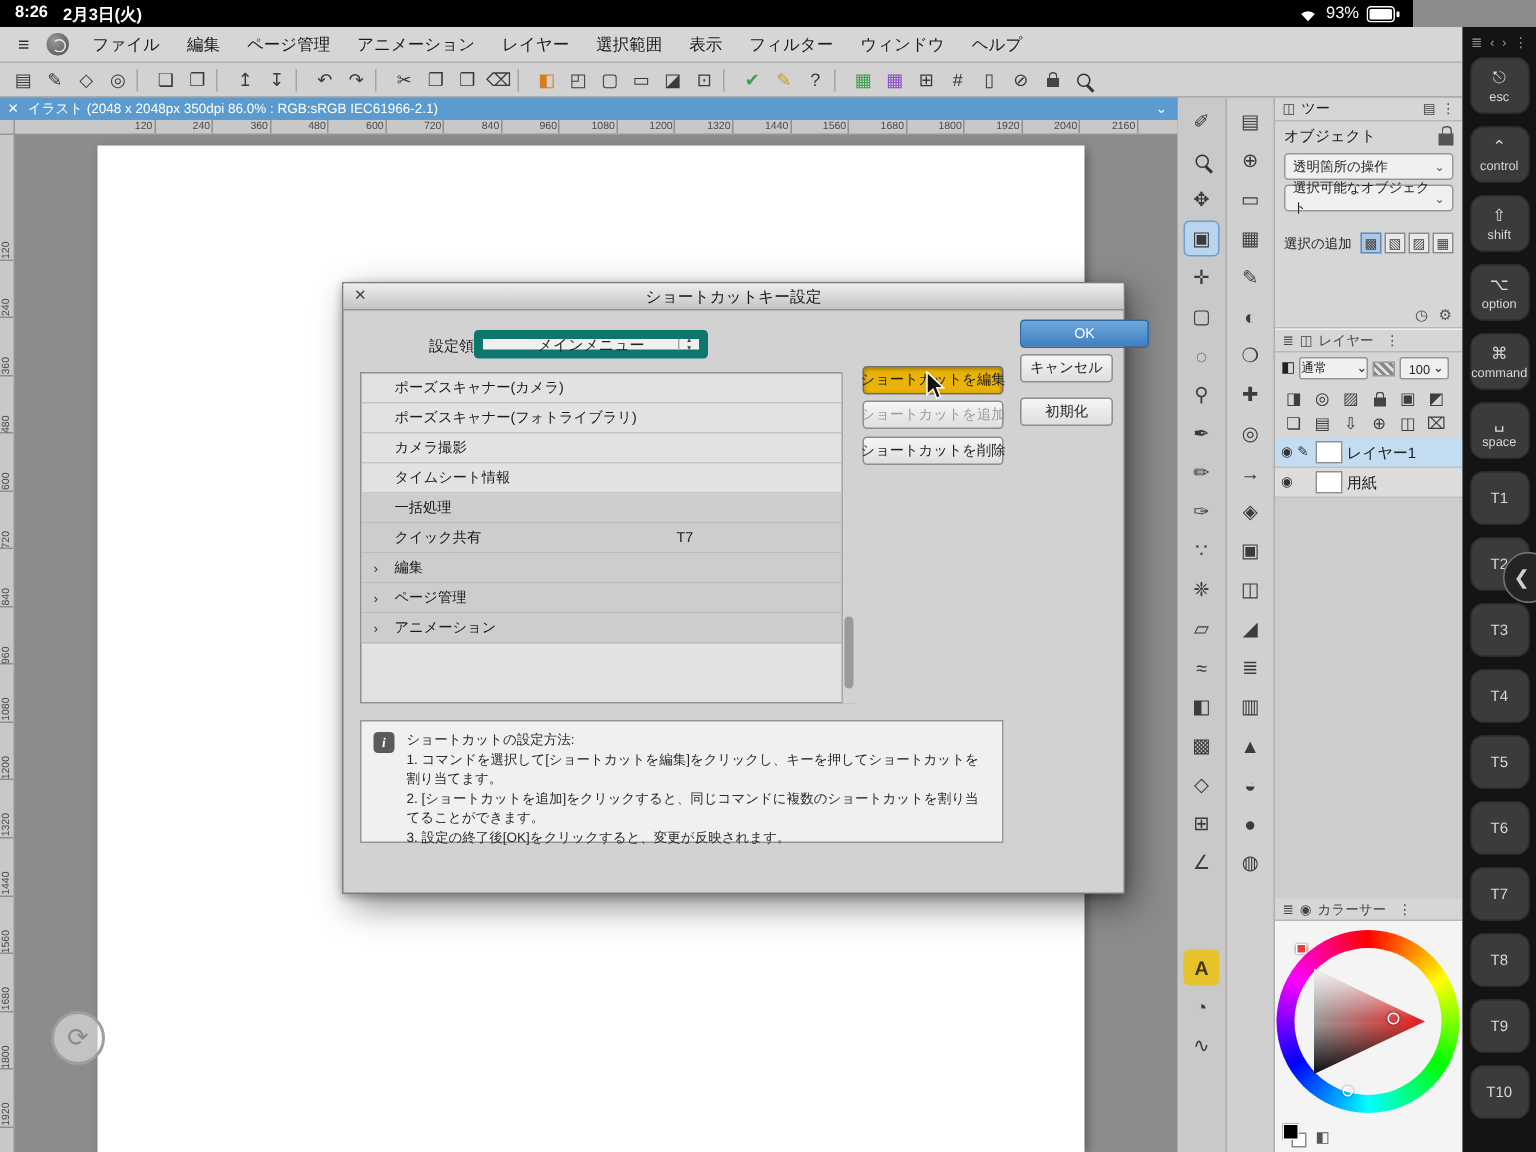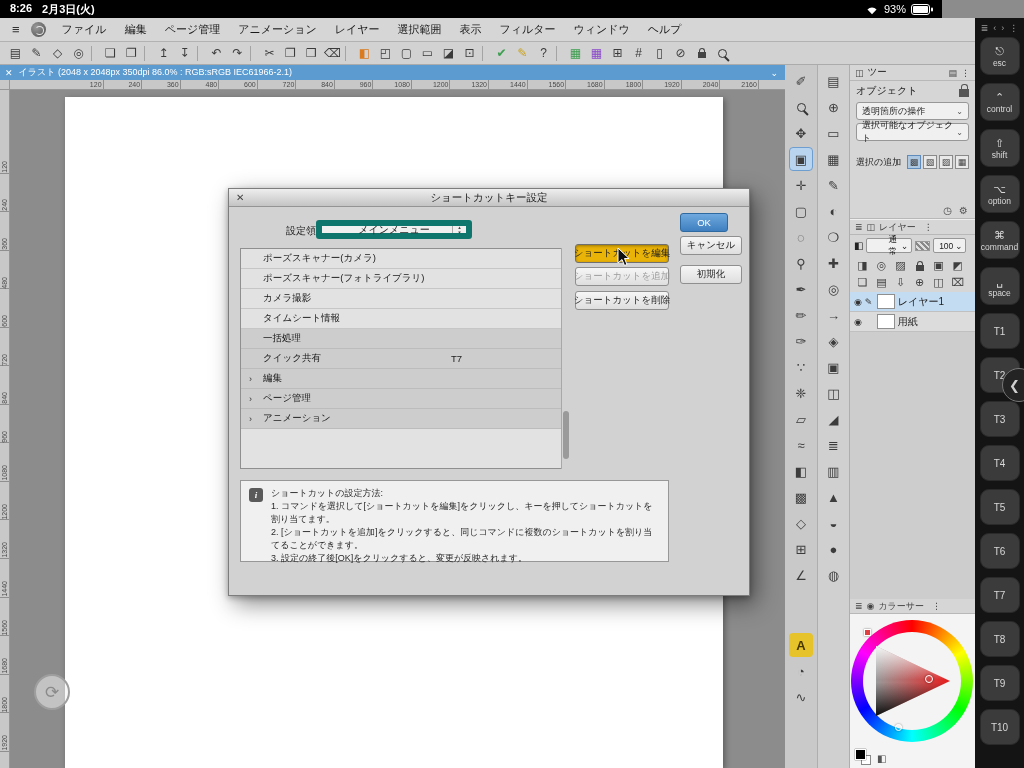--- a/index.html
+++ b/index.html
@@ -60,21 +60,21 @@
   .rp-select .spacer{flex:1}
   .rp-select .chev{font-size:8px;color:#555}
   .sel-row{display:flex;align-items:center;padding:14px 6px 0;font-size:9px;color:#222}
   .sel-row .spacer{flex:1}
   .mini{width:14px;height:14px;border:1px solid #8a8a8a;background:#e9e9e9;margin-left:2px;display:flex;align-items:center;justify-content:center;font-size:9px;color:#444;flex:none}
   .mini.on{background:#aec8e2;border-color:#5f8cba}
   .rp-footer{display:flex;justify-content:flex-end;gap:7px;padding:2px 7px;color:#555;font-size:10px;margin-top:34px;border-bottom:1px solid #b8b8b8}
   
   .lp-header{height:16px;display:flex;align-items:center;gap:4px;padding:0 5px;border-bottom:1px solid #b8b8b8;color:#444;font-size:9px;border-top:1px solid #efefef}
   .lp-blend{display:flex;align-items:center;gap:3px;padding:3px 4px}
-  .blend-sel{width:46px;height:15px;background:#f0f0f0;border:1px solid #979797;border-radius:2px;font-size:8.5px;display:flex;align-items:center;padding:0 21px;gap:2px}
+  .blend-sel{width:46px;height:15px;background:#f0f0f0;border:1px solid #979797;border-radius:2px;font-size:8.5px;display:flex;align-items:center;padding:0 0;gap:2px}
   .blend-sel .spacer{flex:1}
   .op-strip{width:15px;height:10px;background:repeating-linear-gradient(45deg,#888 0 2px,#ddd 2px 4px);border:1px solid #999}
   .op-box{width:33px;height:15px;background:#f0f0f0;border:1px solid #979797;border-radius:2px;font-size:8.5px;display:flex;align-items:center;justify-content:flex-end;padding:0 3px;gap:2px}
   .lp-ops{display:flex;flex-wrap:wrap;padding:1px 3px;width:125px}
   .lop{width:19px;height:17px;display:flex;align-items:center;justify-content:center;font-size:11px;color:#3e3e3e}
   .layer-row{height:20px;display:flex;align-items:center;gap:3px;padding:0 4px;background:#dcdcdc;border-bottom:1px solid #c0c0c0;font-size:10px}
   .layer-row.selected{background:#c3dcf2}
   .layer-row .eye{font-size:9px;color:#333}
   .layer-row .pen{font-size:9px;color:#333;width:9px}
   .thumb{width:18px;height:15px;background:#fff;border:1px solid #8f8f8f;flex:none}
@@ -103,21 +103,21 @@
   .edge-handle{position:absolute;left:1002px;top:368px;width:34px;height:34px;border-radius:50%;background:#242424;border:1px solid #777;color:#cfcfcf;display:flex;align-items:center;padding-left:6px;font-size:13px;z-index:26}
   
   .dialog{position:absolute;left:228px;top:188px;width:522px;height:408px;background:#d2d2d2;border:1px solid #7d7d7d;box-shadow:6px 8px 22px rgba(0,0,0,.45),0 2px 6px rgba(0,0,0,.3);z-index:50}
   .dlg-title{height:18px;background:linear-gradient(#eeeeee,#c4c4c4);border-bottom:1px solid #949494;display:flex;align-items:center;justify-content:center;font-size:10.5px;color:#1a1a1a;position:relative}
   .dlg-close{position:absolute;left:7px;font-size:10px;color:#444}
   .dlg-body{position:relative;height:389px}
   .fld-label{position:absolute;left:57px;top:17px;font-size:10px}
   .dd{position:absolute;left:87px;top:13px;width:156px;height:19px;background:#f0f0f0;border:6px solid #0f766e;border-radius:3px;display:flex;align-items:center;justify-content:center;font-size:10px}
   .dd .step{position:absolute;right:0;top:0;bottom:0;width:14px;border-left:1px solid #aaa;display:flex;flex-direction:column;align-items:center;justify-content:center;font-size:5px;line-height:5px;color:#444}
   .btn{position:absolute;background:linear-gradient(#f6f6f6,#dedede);border:1px solid #8f8f8f;border-radius:3px;font-size:9.5px;color:#1d1d1d;display:flex;align-items:center;justify-content:center;white-space:nowrap}
-  .btn-ok{left:451px;top:6px;width:48px;height:19px;background:linear-gradient(#6fa9de,#3f7fc0);border-color:#2e699f;color:#fff}
+  .btn-ok{left:451px;top:6px;width:86px;height:19px;background:linear-gradient(#6fa9de,#3f7fc0);border-color:#2e699f;color:#fff}
   .btn-cancel{left:451px;top:29px;width:62px;height:19px}
   .btn-reset{left:451px;top:58px;width:62px;height:19px}
   .btn-edit{left:346px;top:37px;width:94px;height:19px;background:#eab308;border-color:#6f6f6f;box-shadow:inset 0 1px 3px rgba(0,0,0,.35)}
   .btn-add{left:346px;top:60px;width:94px;height:19px;color:#9b9b9b}
   .btn-del{left:346px;top:84px;width:94px;height:19px}
   .cmd-list{position:absolute;left:11px;top:41px;width:330px;height:221px;background:#e2e2e2;border:1px solid #8f8f8f;overflow:hidden}
   .row{height:20px;display:flex;align-items:center;padding-left:22px;font-size:9.5px;border-bottom:1px solid #c6c6c6;position:relative;color:#1a1a1a}
   .row .arrow{position:absolute;left:8px;font-size:9px;color:#333}
   .row .sc{position:absolute;left:210px}
   .row.group,.row.cat{background:#cdcdcd;border-bottom-color:#bcbcbc}

